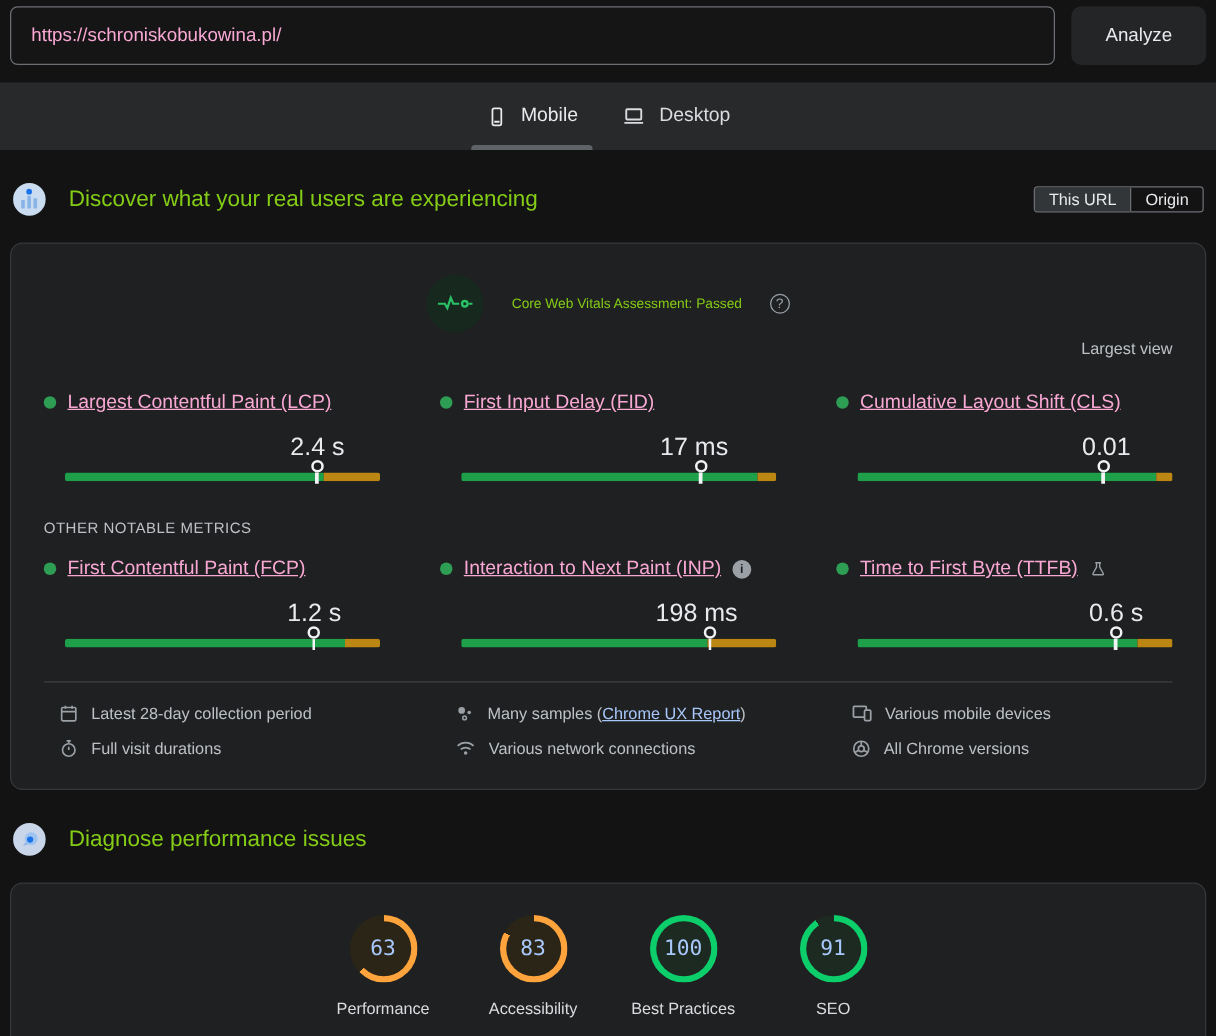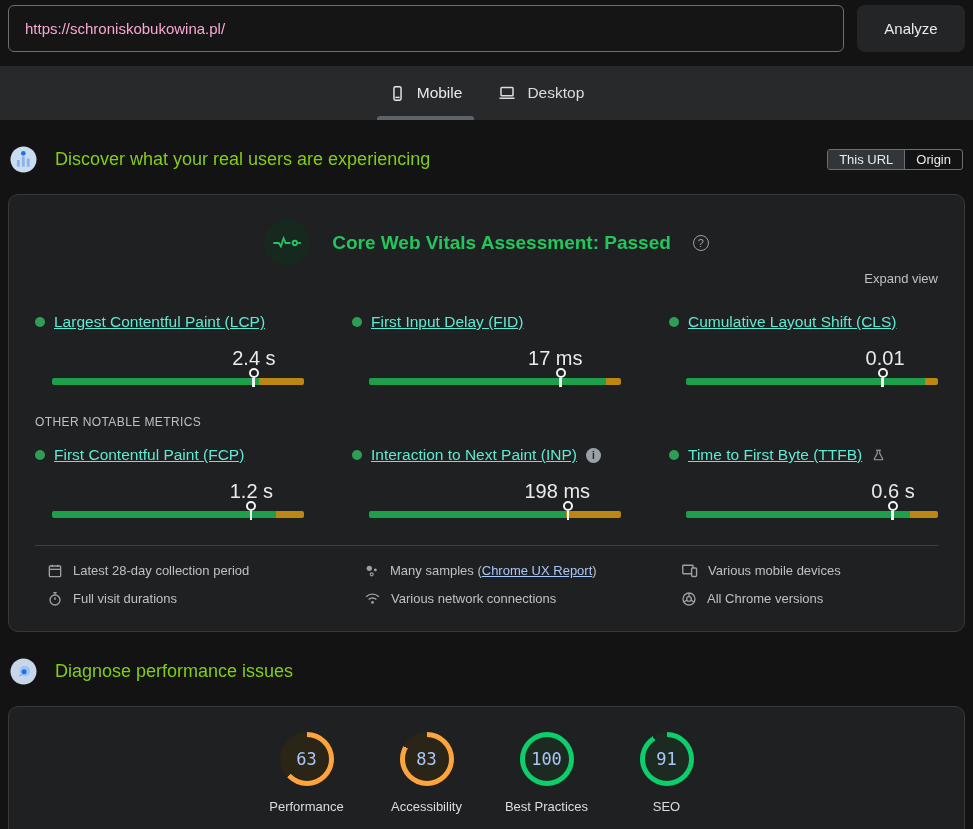--- a/index.html
+++ b/index.html
@@ -32,30 +32,30 @@
   .sec-title { font-size:18px; font-weight:400; color:#84cc16; flex:1; }
   .scope-toggle { display:flex; border:1px solid #6b6f73; border-radius:3px; overflow:hidden; }
   .scope-opt { padding:2px 11px; font-size:13px; color:#e8eaed; background:transparent; border:none; cursor:pointer; font-family:"Liberation Sans",sans-serif; }
   .scope-opt.selected { background:#333639; }
   .scope-opt + .scope-opt { border-left:1px solid #6b6f73; }
   
   .card { margin:19px 8px 0 8px; background:#1f2021; border:1px solid #37383a; border-radius:10px; }
   
   .cwv-head { display:flex; align-items:center; justify-content:center; gap:22px; margin-top:25px; }
   .cwv-badge { width:46px; height:46px; border-radius:50%; background:#17281e; display:flex; align-items:center; justify-content:center; }
-  .cwv-title { font-size:19px; font-weight:700; color:#22c55e; }
+  .cwv-title { font-size:11px; font-weight:400; color:#84cc16; }
   .help-icon { width:16px; height:16px; border:1.5px solid #9aa0a6; border-radius:50%; color:#9aa0a6; font-size:11px; display:inline-flex; align-items:center; justify-content:center; cursor:pointer; }
   .expand { text-align:right; padding-right:26px; margin-top:5px; font-size:13px; color:#bdc1c6; cursor:pointer; }
   
   .metrics { display:grid; grid-template-columns:1fr 1fr 1fr; column-gap:48px; padding:0 26px; }
   .metrics.row1 { margin-top:27px; }
   .metrics.row2 { margin-top:17px; }
   .metric-head { display:flex; align-items:center; gap:9px; font-size:15.5px; }
   .status-dot { width:10px; height:10px; border-radius:50%; background:#2e9e55; flex:none; }
-  .metric-link { color:#5eead4; text-decoration:underline; cursor:pointer; }
+  .metric-link { color:#f9a8d4; text-decoration:underline; cursor:pointer; }
   .info-icon { width:15px; height:15px; border-radius:50%; background:#9aa0a6; color:#1f2021; font-size:10px; font-weight:bold; display:inline-flex; align-items:center; justify-content:center; flex:none; font-style:normal; }
   .metric-body { position:relative; height:48px; margin-left:17px; margin-top:6px; }
   .metric-value { position:absolute; bottom:15px; left:calc(var(--marker) + 22px); transform:translateX(-100%); font-size:20px; color:#e8eaed; white-space:nowrap; }
   .track { position:absolute; left:0; right:0; bottom:0; height:7px; border-radius:2px; overflow:hidden; display:flex; }
   .seg-good { width:var(--good); background:#1ea04b; }
   .seg-ni { width:var(--ni); background:#bb8611; }
   .pin { position:absolute; bottom:-2px; left:var(--marker); transform:translateX(-50%); display:flex; flex-direction:column; align-items:center; }
   .pin-head { width:10px; height:10px; border:2.5px solid #f1f3f4; border-radius:50%; background:rgba(25,26,27,.3); }
   .pin-stem { width:2.5px; height:9px; background:#f1f3f4; }
   .other-heading { margin:30px 0 0 26px; font-size:12px; color:#bdc1c6; letter-spacing:.4px; }
@@ -125,21 +125,21 @@
         <path d="M2 10h8l3 5 4-12 3 7h7" stroke="#2bc169" stroke-width="2.6" fill="none"></path>
         <circle cx="33.5" cy="10" r="4.6" fill="#2bc169"></circle>
         <circle cx="33.5" cy="10" r="1.8" fill="#17281e"></circle>
         <line x1="38.2" y1="10" x2="42.5" y2="10" stroke="#2bc169" stroke-width="2.6"></line>
       </svg>
     </div>
     <span class="cwv-title">Core Web Vitals Assessment: Passed</span>
     <span class="help-icon">?</span>
   </div>
 
-  <div class="expand">Expand view</div>
+  <div class="expand">Largest view</div>
 
   <div class="metrics row1">
     <div class="metric" style="--good: 82%; --ni: 18%; --marker: 80%;">
       <div class="metric-head">
         <span class="status-dot"></span>
         <a class="metric-link">Largest Contentful Paint (LCP)</a>
       </div>
       <div class="metric-body">
         <span class="metric-value">2.4 s</span>
         <div class="track">

